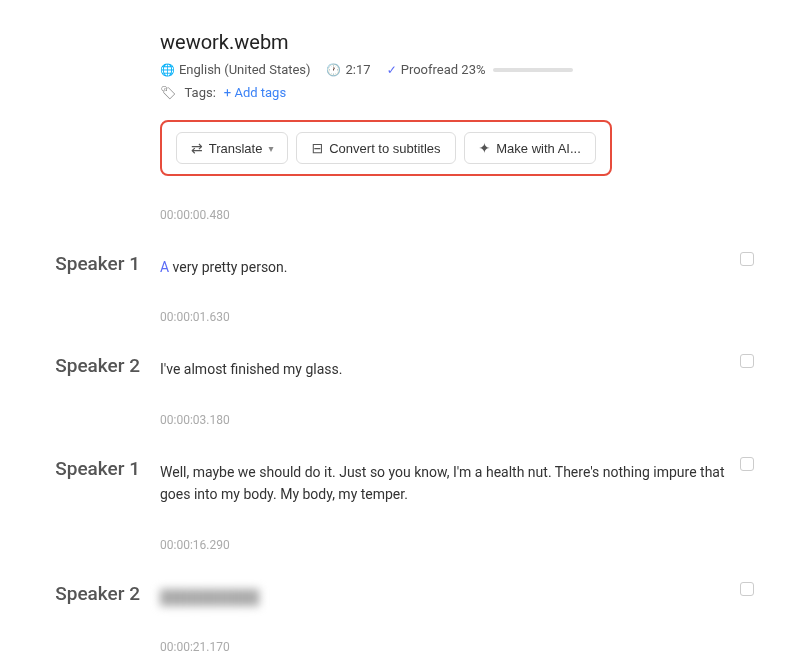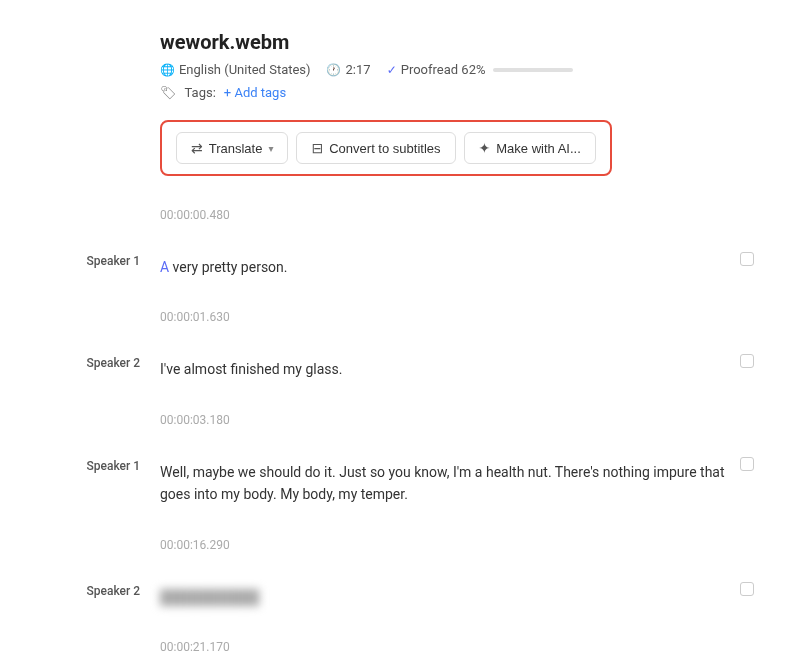--- a/index.html
+++ b/index.html
@@ -13,21 +13,21 @@
       max-width: 800px;
       margin: 0 auto;
       padding: 30px 40px;
     }
     .header {
       margin-left: 120px;
       margin-bottom: 16px;
     }
     .file-title {
       font-size: 20px;
-      font-weight: 700;
+      font-weight: 400;
       color: #222;
       margin-bottom: 8px;
     }
     .meta-row {
       display: flex;
       align-items: center;
       gap: 16px;
       color: #555;
       font-size: 13px;
       margin-bottom: 8px;
@@ -107,21 +107,21 @@
       margin-top: 32px;
     }
     .speaker-col {
       width: 120px;
       flex-shrink: 0;
       text-align: right;
       padding-right: 20px;
       padding-top: 20px;
     }
     .speaker-label {
-      font-size: 12px;
+      font-size: 19px;
       color: #555;
       font-weight: 500;
     }
     .content-col {
       flex: 1;
     }
     .timestamp {
       font-size: 12px;
       color: #aaa;
       margin-bottom: 6px;
@@ -171,21 +171,21 @@
       <div class="meta-item">
         <span class="meta-icon">🌐</span>
         <span>English (United States)</span>
       </div>
       <div class="meta-item">
         <span class="meta-icon">🕐</span>
         <span>2:17</span>
       </div>
       <div class="meta-item">
         <span class="checkmark">✓</span>
-        <span>Proofread 62%</span>
+        <span>Proofread 23%</span>
         <span class="proofread-bar"></span>
       </div>
     </div>
     <div class="tags-row">
       <span class="tag-icon">🏷</span>
       <span>Tags:</span>
       <span class="add-tags">+ Add tags</span>
     </div>
   </div>
 

